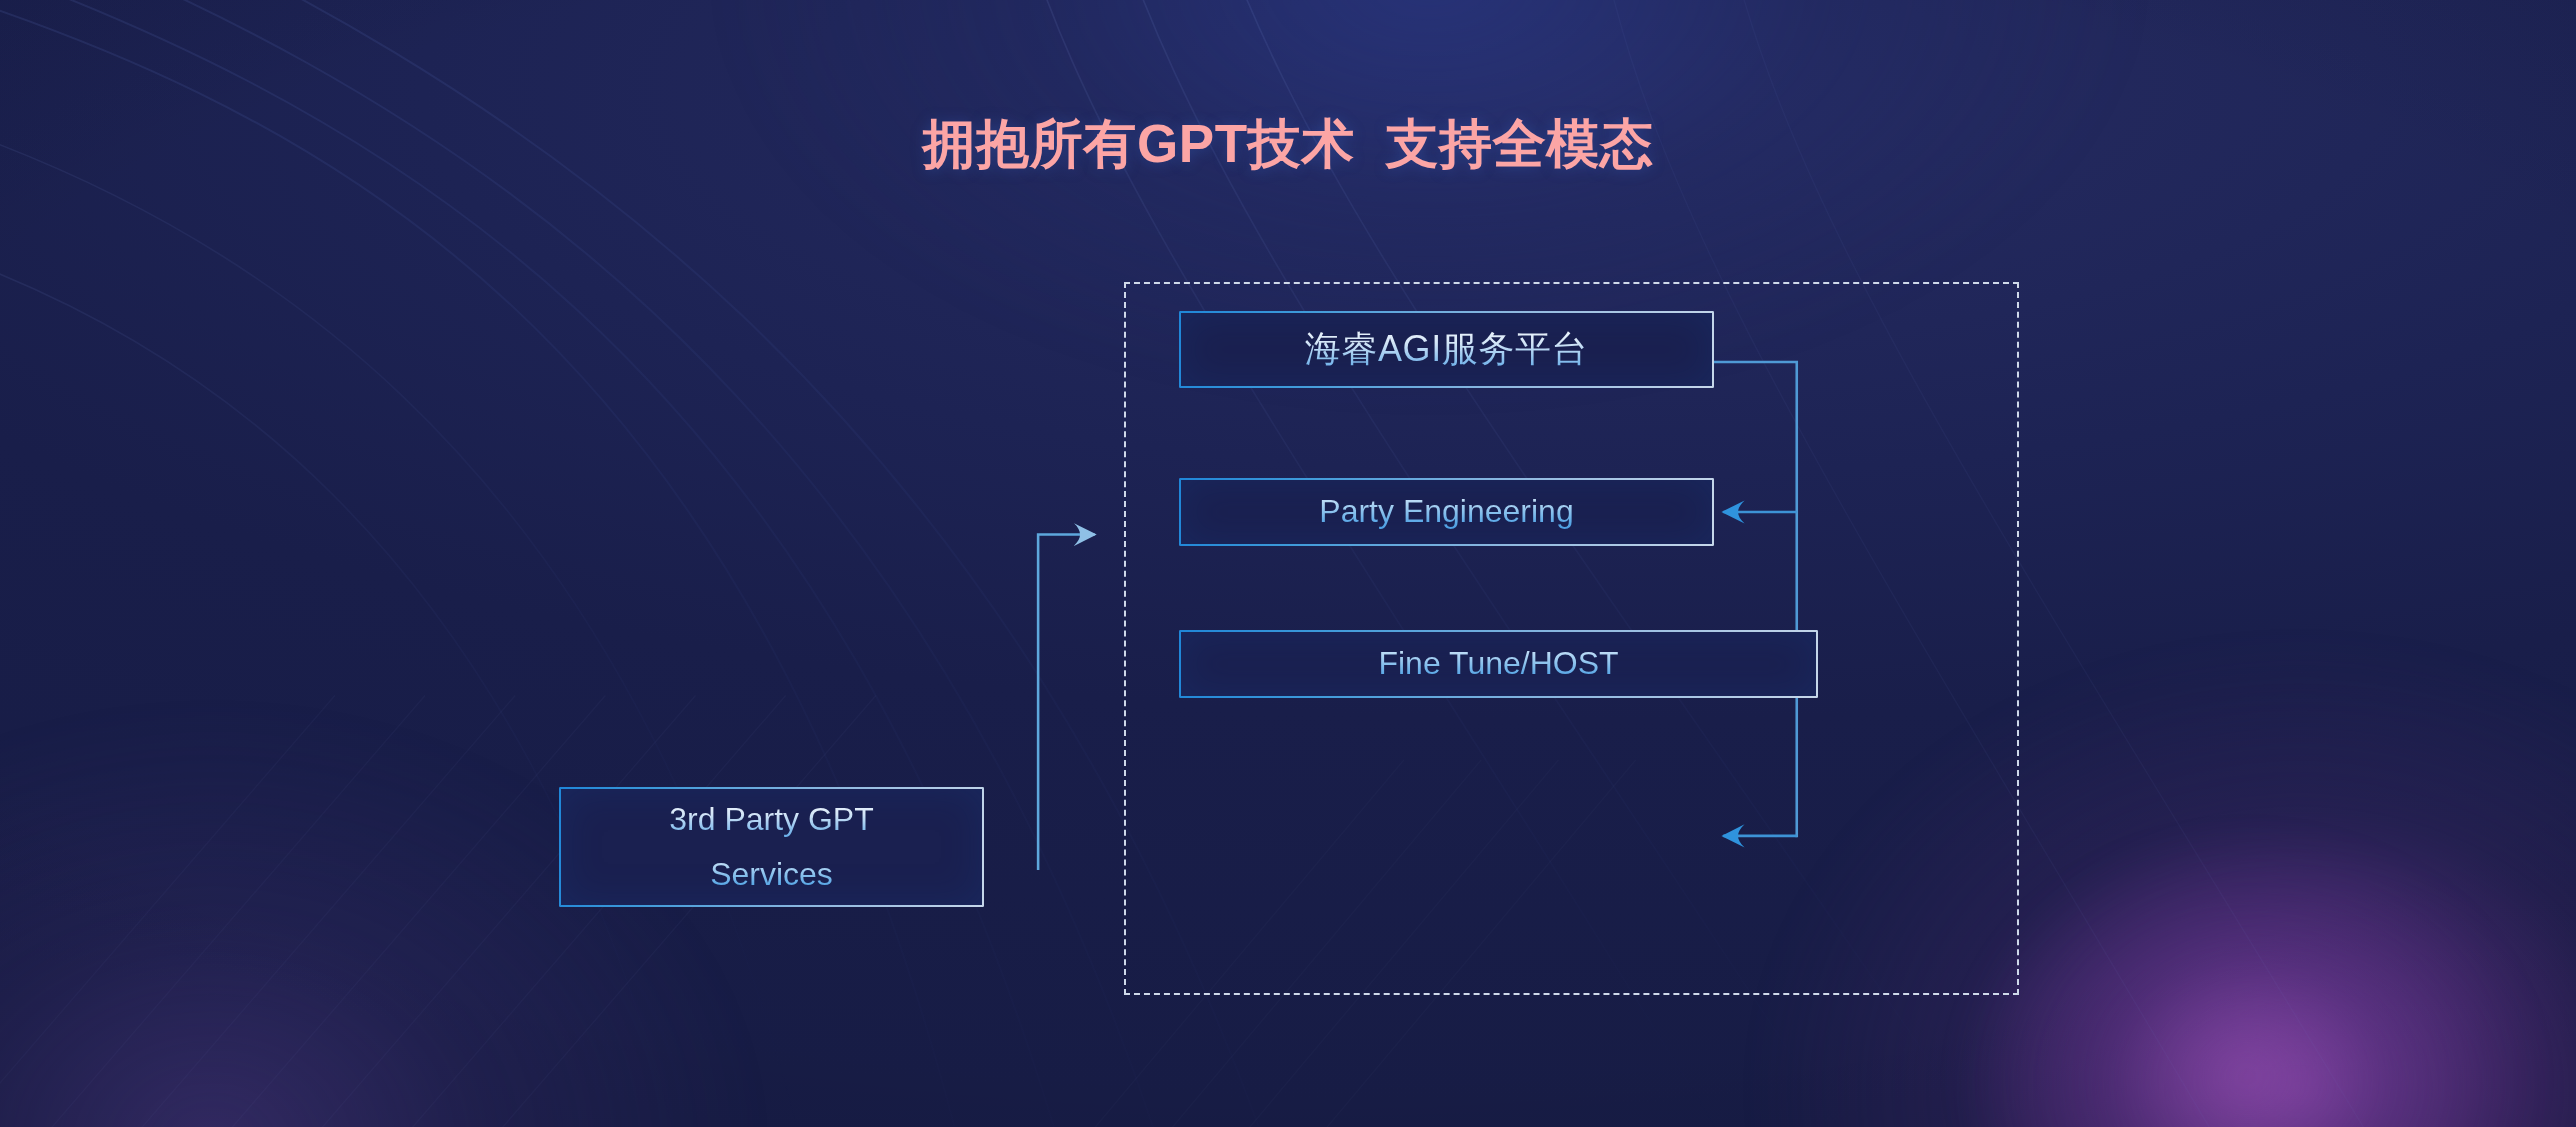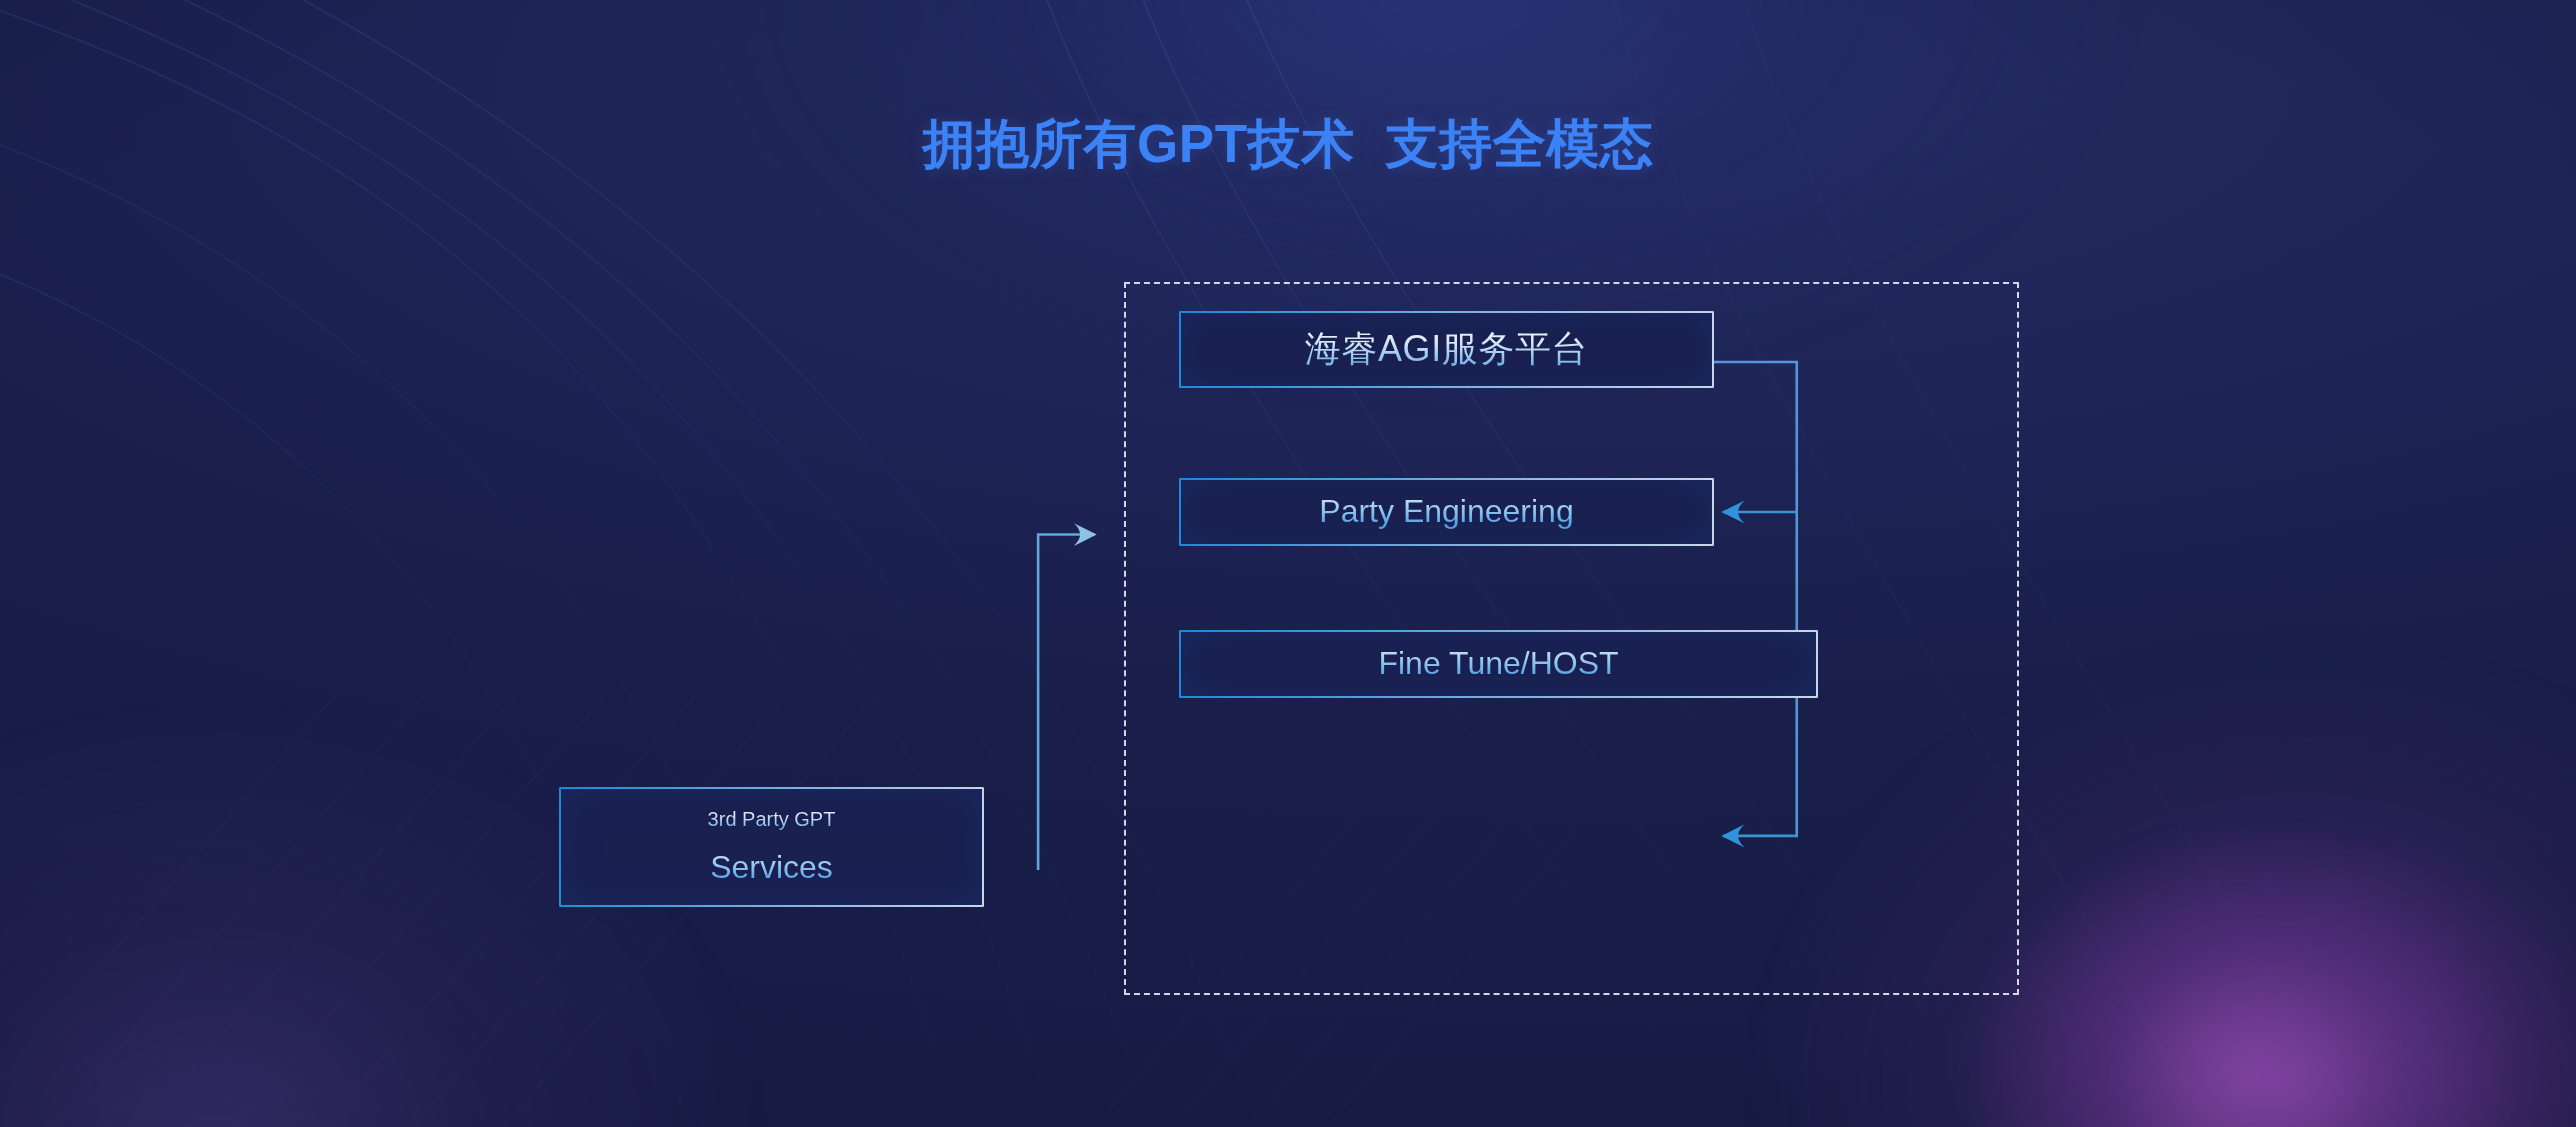--- a/index.html
+++ b/index.html
@@ -71,21 +71,21 @@
   }
   .bg-arcs { position: absolute; inset: 0; opacity: .55; }
   .bg-streaks { position: absolute; inset: 0; opacity: .50; }
 
   
   .title {
     position: absolute;
     left: 0; right: 0;
     top: 115px;
     text-align: center;
-    color: #3b82f6;
+    color: #fca5a5;
     font-size: 53px;
     font-weight: 700;
     letter-spacing: 0.6px;
     line-height: 1.1;
     white-space: pre;
     text-shadow: 0 1.3px 14px rgba(60,110,210,0.35);
   }
 
   
   .dashed-region {
@@ -132,21 +132,21 @@
   #node-prompt   { left: 1179px; top: 478px;  width: 535px; height: 68px; }
   #node-finetune { left: 1179px; top: 630px;  width: 639px; height: 68px; }
   #node-robot    { left: 1179px; top: 787px; width: 535px; height: 98px; }
   #node-3rd      { left: 559px;  top: 787px; width: 425px; height: 120px; }
 
   #node-agi .node-line      { font-size: 36px; letter-spacing: 0.6px; }
   #node-prompt .node-line   { font-size: 32px; }
   #node-finetune .node-line { font-size: 32px; }
   #node-robot .line-1       { font-size: 32px; }
   #node-robot .line-2       { font-size: 28px; margin-top: 2.6px; }
-  #node-3rd .line-1         { font-size: 20px; }
+  #node-3rd .line-1         { font-size: 32px; }
   #node-3rd .line-2         { font-size: 32px; margin-top: 19px; }
 
   
   .wires {
     position: absolute;
     inset: 0;
     overflow: visible;
     pointer-events: none;
   }
 

